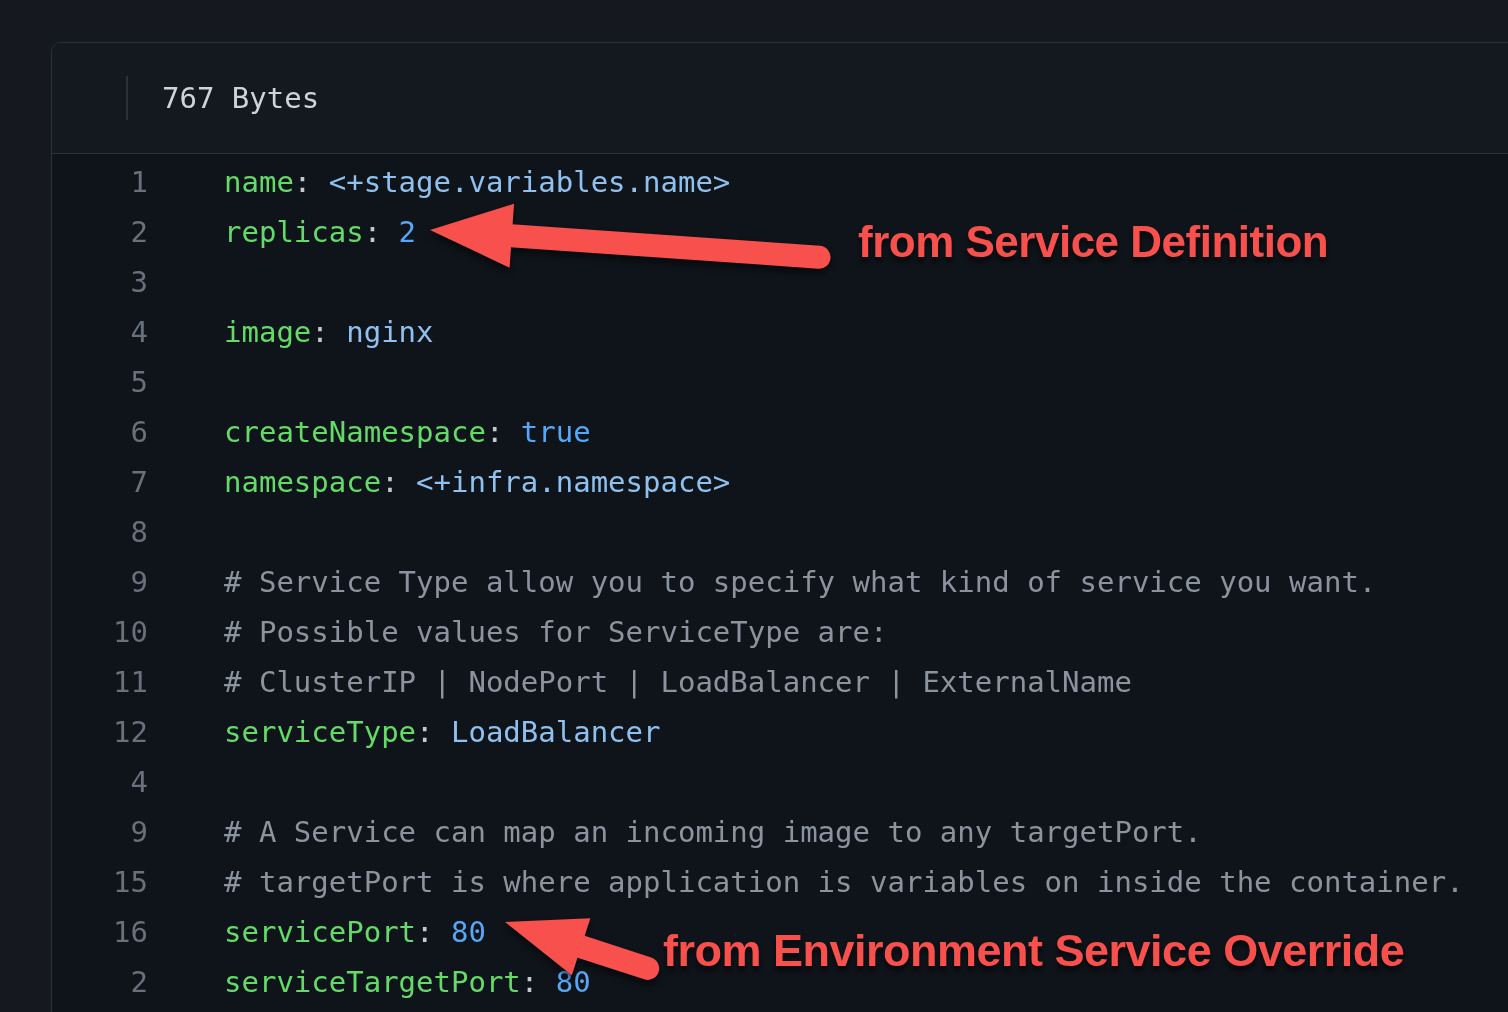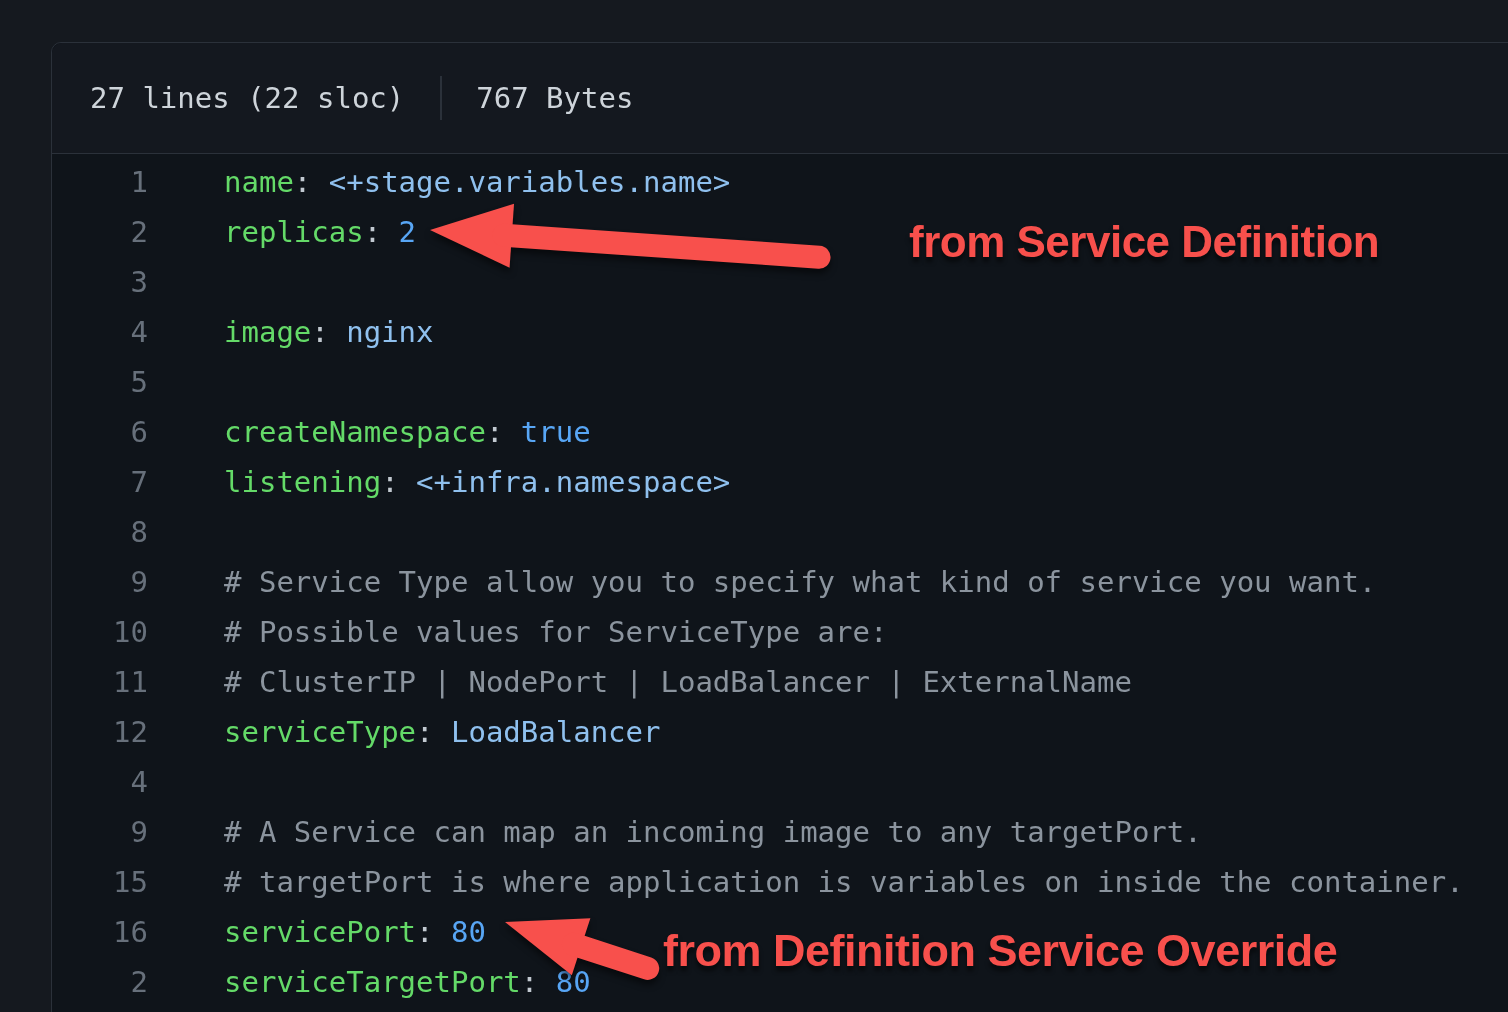--- a/index.html
+++ b/index.html
@@ -77,40 +77,39 @@
   .arrow-2 { left: 493px; top: 892px; }
   .ann-text {
     position: absolute;
     font-family: "Liberation Sans", sans-serif;
     font-weight: bold;
     color: var(--red, #f8504c);
     text-shadow: 0 5px 4px rgba(0,0,0,0.55);
     letter-spacing: -0.5px;
     white-space: pre;
   }
-  .ann-1 { left: 909px; top: 216px; font-size: 44px; line-height: 52px; }
+  .ann-1 { left: 858px; top: 216px; font-size: 44px; line-height: 52px; }
   .ann-2 { left: 663px; top: 924px; font-size: 45px; line-height: 54px; }
 </style>
 </head>
 <body>
 
 <div class="file-box">
   <div class="file-header">
-    <span>27 lines (22 sloc)</span>
     <span class="vdivider"></span>
     <span>767 Bytes</span>
   </div>
   <div class="code-area" id="code-body">
       <div class="code-row"><span class="ln">1</span><span class="lc"><span class="tk-key">name</span><span class="tk-punct">: </span><span class="tk-str">&lt;+stage.variables.name&gt;</span></span></div>
       <div class="code-row"><span class="ln">2</span><span class="lc"><span class="tk-key">replicas</span><span class="tk-punct">: </span><span class="tk-const">2</span></span></div>
       <div class="code-row"><span class="ln">3</span><span class="lc"></span></div>
       <div class="code-row"><span class="ln">4</span><span class="lc"><span class="tk-key">image</span><span class="tk-punct">: </span><span class="tk-str">nginx</span></span></div>
       <div class="code-row"><span class="ln">5</span><span class="lc"></span></div>
       <div class="code-row"><span class="ln">6</span><span class="lc"><span class="tk-key">createNamespace</span><span class="tk-punct">: </span><span class="tk-const">true</span></span></div>
-      <div class="code-row"><span class="ln">7</span><span class="lc"><span class="tk-key">listening</span><span class="tk-punct">: </span><span class="tk-str">&lt;+infra.namespace&gt;</span></span></div>
+      <div class="code-row"><span class="ln">7</span><span class="lc"><span class="tk-key">namespace</span><span class="tk-punct">: </span><span class="tk-str">&lt;+infra.namespace&gt;</span></span></div>
       <div class="code-row"><span class="ln">8</span><span class="lc"></span></div>
       <div class="code-row"><span class="ln">9</span><span class="lc"><span class="tk-comment"># Service Type allow you to specify what kind of service you want.</span></span></div>
       <div class="code-row"><span class="ln">10</span><span class="lc"><span class="tk-comment"># Possible values for ServiceType are:</span></span></div>
       <div class="code-row"><span class="ln">11</span><span class="lc"><span class="tk-comment"># ClusterIP | NodePort | LoadBalancer | ExternalName</span></span></div>
       <div class="code-row"><span class="ln">12</span><span class="lc"><span class="tk-key">serviceType</span><span class="tk-punct">: </span><span class="tk-str">LoadBalancer</span></span></div>
       <div class="code-row"><span class="ln">4</span><span class="lc"></span></div>
       <div class="code-row"><span class="ln">9</span><span class="lc"><span class="tk-comment"># A Service can map an incoming image to any targetPort.</span></span></div>
       <div class="code-row"><span class="ln">15</span><span class="lc"><span class="tk-comment"># targetPort is where application is variables on inside the container.</span></span></div>
       <div class="code-row"><span class="ln">16</span><span class="lc"><span class="tk-key">servicePort</span><span class="tk-punct">: </span><span class="tk-const">80</span></span></div>
       <div class="code-row"><span class="ln">2</span><span class="lc"><span class="tk-key">serviceTargetPort</span><span class="tk-punct">: </span><span class="tk-const">80</span></span></div>
@@ -124,13 +123,13 @@
   </g>
 </svg>
 <div class="ann-text ann-1">from Service Definition</div>
 
 <svg class="arrow arrow-2" width="240" height="115" viewBox="0 0 240 115">
   <g transform="rotate(18 12 30)" fill="#f8504c" stroke="#f8504c">
     <polygon points="12,30 92,0 92,60" stroke="none"></polygon>
     <line x1="84" y1="30" x2="162" y2="30" stroke-width="23" stroke-linecap="round"></line>
   </g>
 </svg>
-<div class="ann-text ann-2">from Definition Service Override</div>
+<div class="ann-text ann-2">from Environment Service Override</div>
 
 </body></html>

